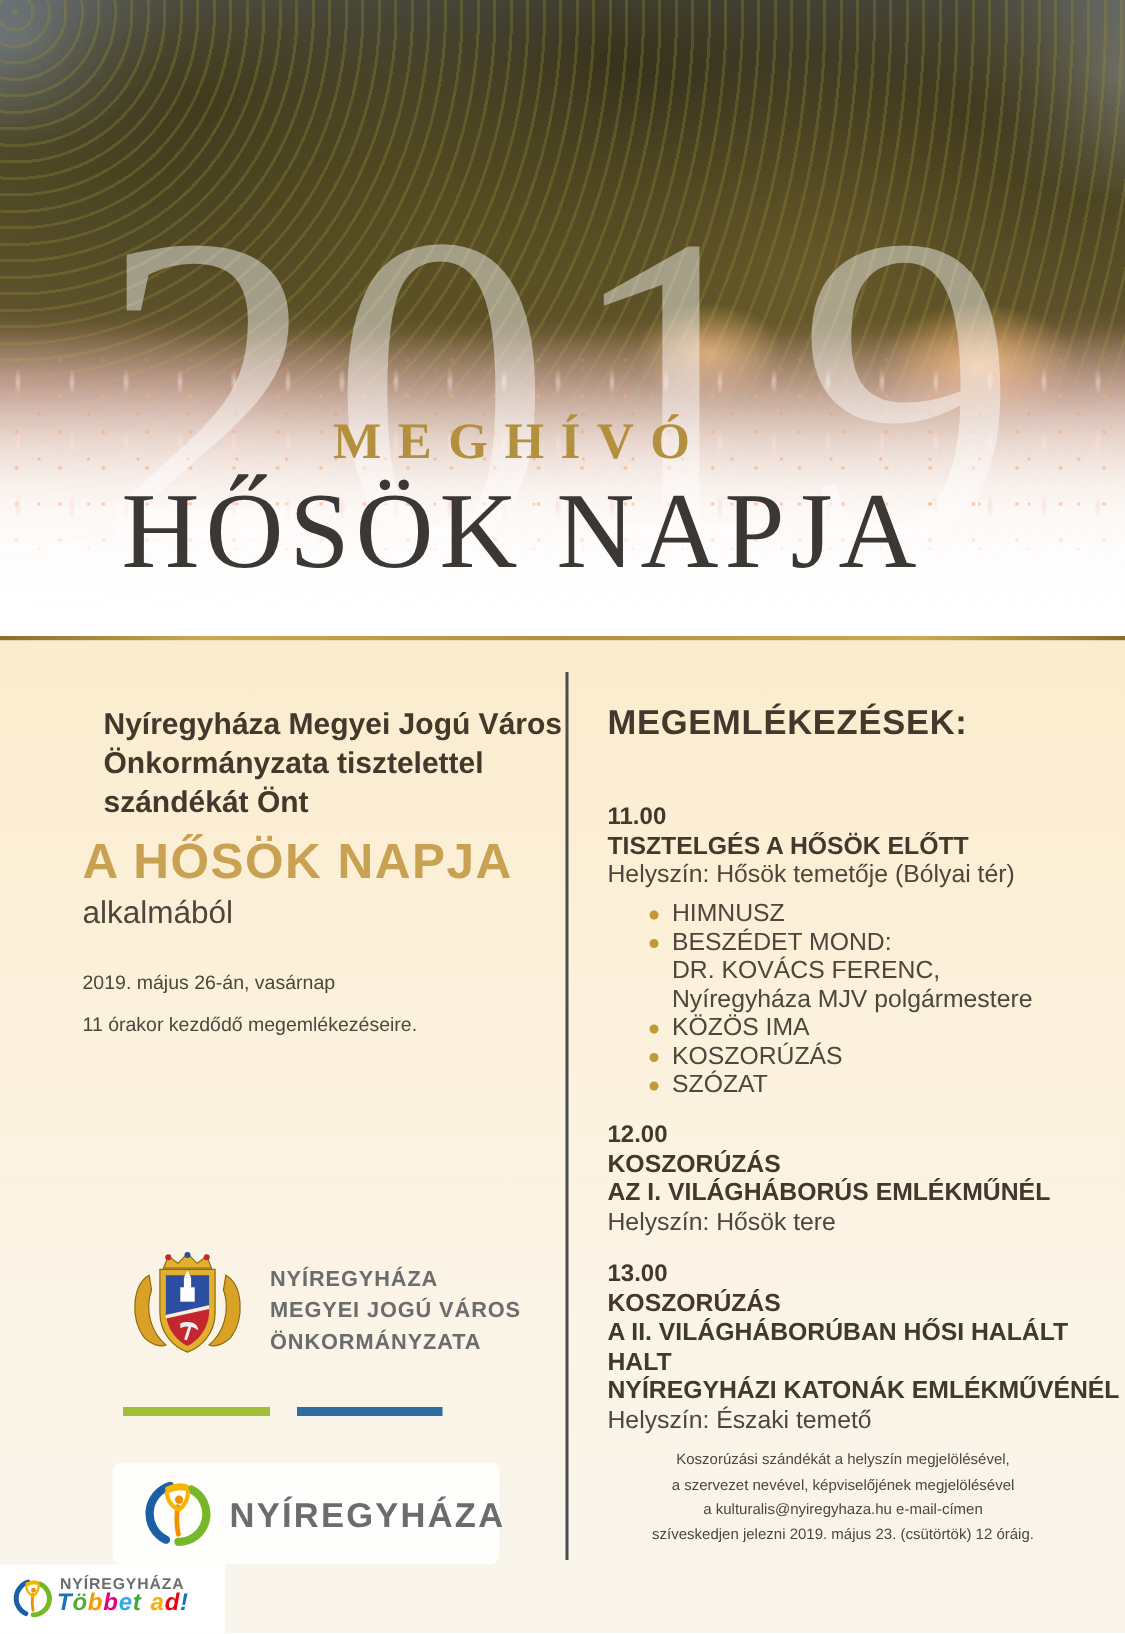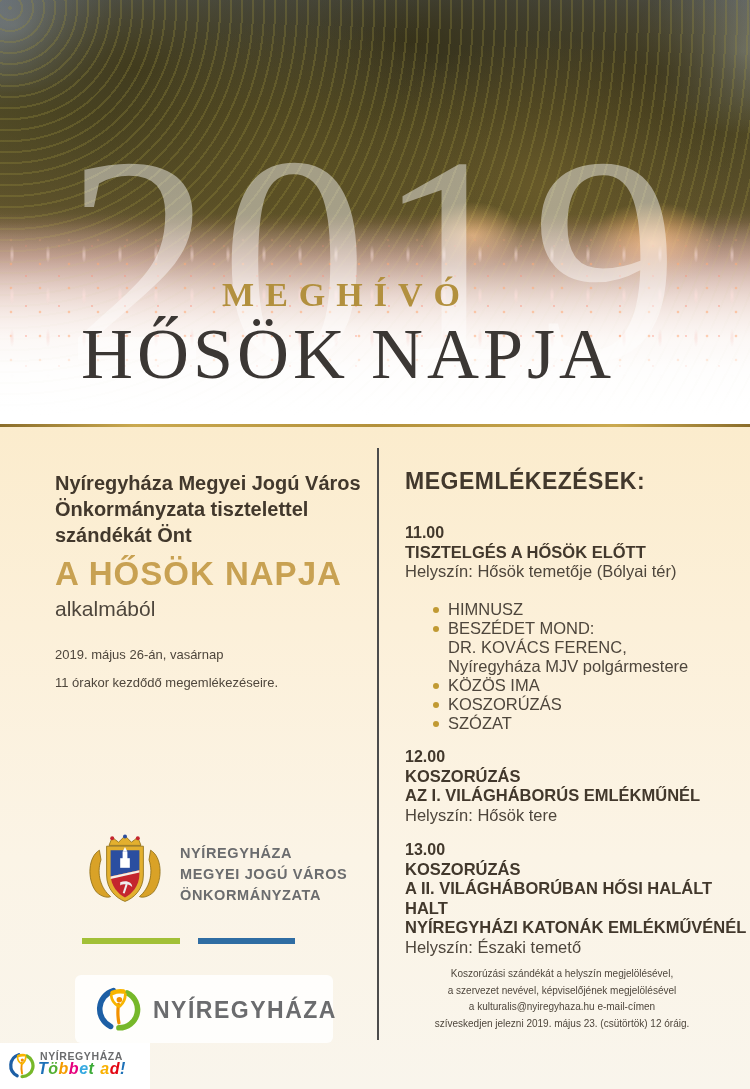--- a/index.html
+++ b/index.html
@@ -44,21 +44,21 @@
     font-family:"Liberation Serif","DejaVu Serif",serif;
     font-size:72px;line-height:72px;letter-spacing:4px;}
   .gold-line{left:0;top:424px;width:750px;height:3px;
     background:linear-gradient(90deg,#8a6d2b,#caa94f 18%,#b3913b 50%,#caa94f 82%,#8a6d2b);}
 
   
   .content{left:0;top:427px;width:750px;height:662px;
     background:linear-gradient(180deg,#fbeccd 0%,#fcf0d9 30%,#fbf4e6 65%,#f9f5ec 100%);}
   .divider{left:377px;top:448px;width:2px;height:592px;background:#4c4c4c;}
 
-  .intro{left:55px;top:470px;width:310px;font-size:20px;line-height:26px;font-weight:bold;}
+  .intro{left:69px;top:470px;width:310px;font-size:20px;line-height:26px;font-weight:bold;}
   .occasion{left:55px;top:556px;width:320px;font-size:33px;line-height:36px;font-weight:bold;letter-spacing:1px;}
   .occasion-suffix{left:55px;top:597px;width:300px;font-size:21px;line-height:24px;}
   .dates{left:55px;top:641px;width:330px;font-size:13px;line-height:27.5px;}
 
   .muni{left:85px;top:831px;width:290px;height:84px;}
   .muni .coa{position:absolute;left:0;top:0;width:80px;height:80px;}
   .muni .muni-text{position:absolute;left:95px;top:12px;font-size:14.5px;line-height:21px;
     font-weight:bold;letter-spacing:.6px;}
   .bar{top:938px;height:6px;}
   .bar.green{left:82px;width:98px;}
@@ -151,21 +151,21 @@
       <circle cx="53" cy="30" r="6" fill="#f29100"></circle>
       <path d="M51,40 C49,55 49,66 52,80" stroke="#f29100" stroke-width="7" fill="none" stroke-linecap="round"></path>
       <path d="M51,44 C42,39 36,31 35,20" stroke="#f8b500" stroke-width="6" fill="none" stroke-linecap="round"></path>
       <path d="M54,44 C62,37 66,29 66,18" stroke="#f8b500" stroke-width="6" fill="none" stroke-linecap="round"></path>
     </svg>
     <div class="city-label" style="color: rgb(107, 108, 110);">NYÍREGYHÁZA</div>
   </div>
 
   <div class="abs prog-heading" style="color: rgb(66, 56, 44);">MEGEMLÉKEZÉSEK:</div>
 
-  <div class="abs event ev1" style="color: rgb(78, 70, 60);">
+  <div class="abs event ev1" style="color: rgb(78, 70, 60); margin-top: 12px;">
     <div class="time" style="color: rgb(66, 56, 44);">11.00</div>
     <div class="ev-title" style="color: rgb(66, 56, 44);">TISZTELGÉS A HŐSÖK ELŐTT</div>
     <div>Helyszín: Hősök temetője (Bólyai tér)</div>
   </div>
 
   <div class="abs program-list" style="color: rgb(78, 70, 60);">
     <div class="pitem bullet" style="--dot: #c19a33;">HIMNUSZ</div>
     <div class="pitem bullet" style="--dot: #c19a33;">BESZÉDET MOND:</div>
     <div class="pitem">DR. KOVÁCS FERENC,</div>
     <div class="pitem">Nyíregyháza MJV polgármestere</div>

